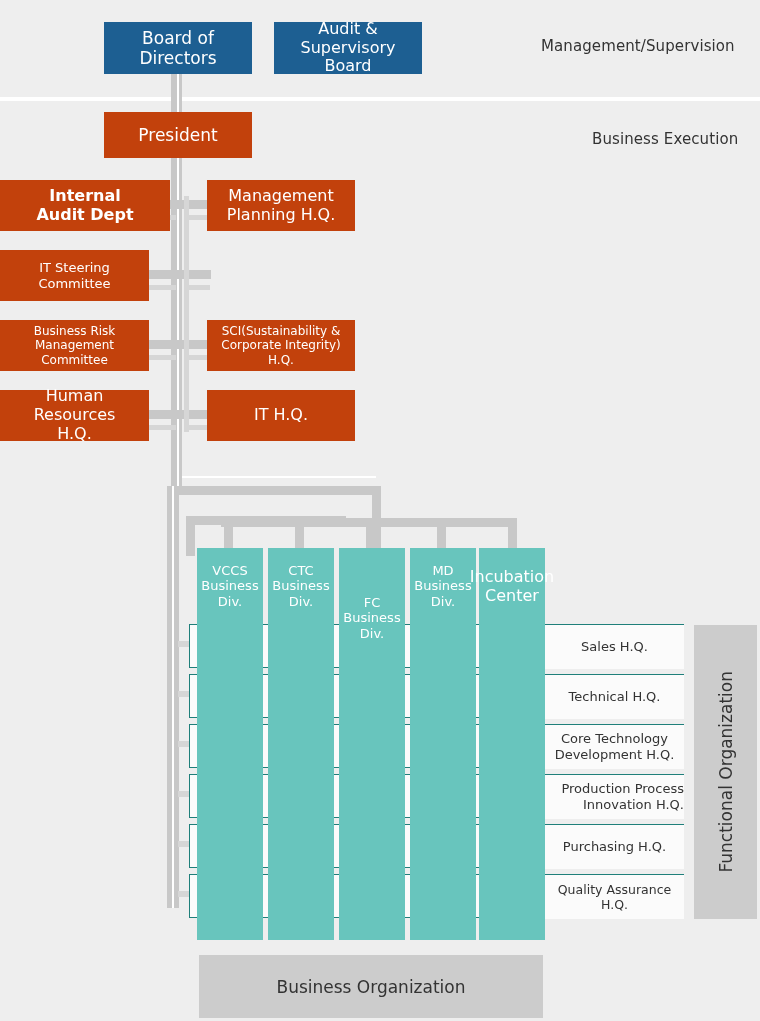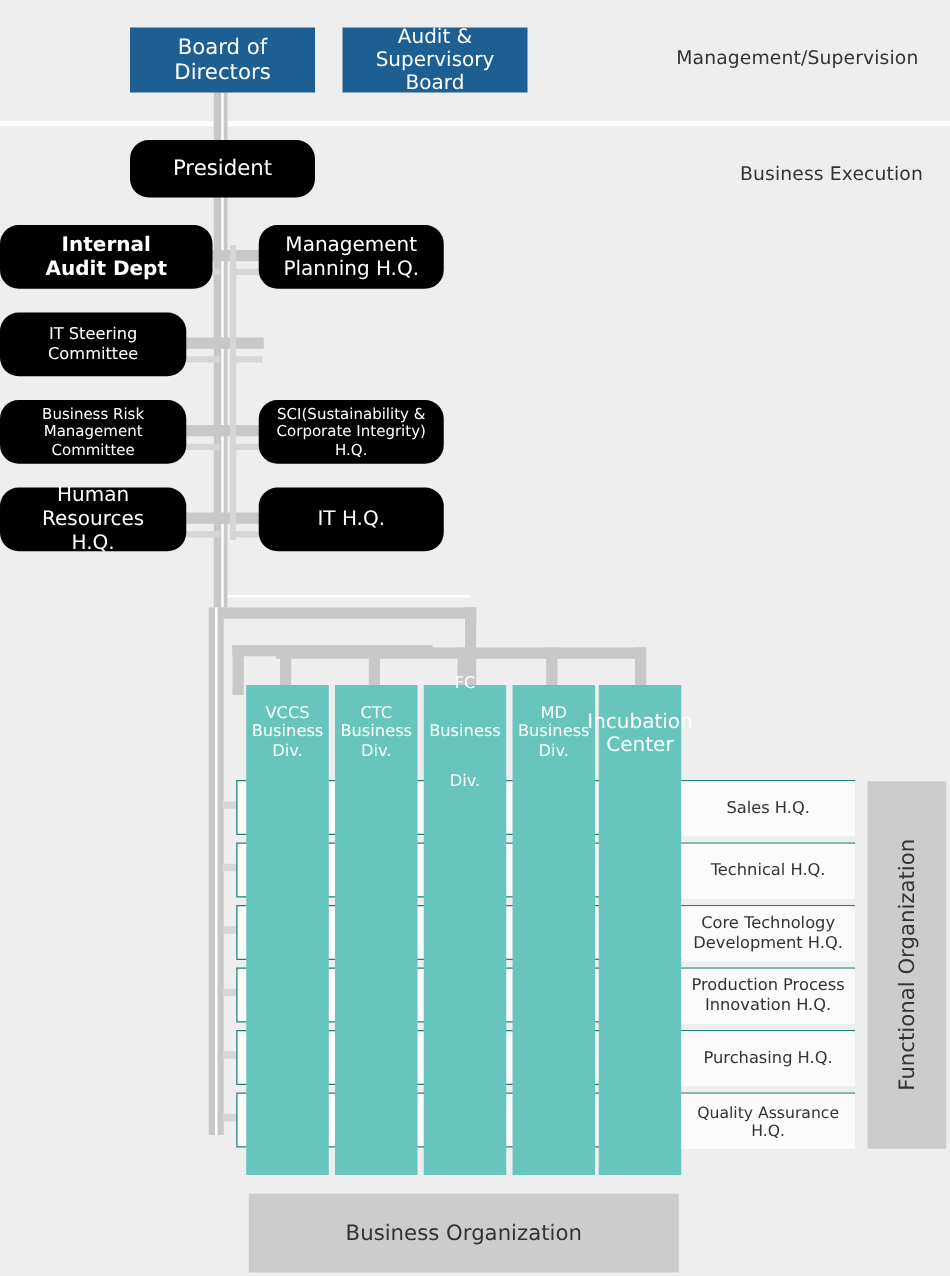--- a/index.html
+++ b/index.html
@@ -38,21 +38,21 @@
   .box{
     position:absolute;
     display:flex;align-items:center;justify-content:center;
     text-align:center;
     color:#ffffff;
     line-height:1.18;
     box-sizing:border-box;
     padding:2px 4px;
   }
   .box.navy{background:#1d5f92;}
-  .box.blue{background:#000000;border-radius:15px;}
+  .box.blue{background:#c2410c;}
 
   .fs17{font-size:17px;}
   .fs16{font-size:16px;}
   .fs13{font-size:13px;}
   .fs12{font-size:12px;}
 
   
   .hq-band{
     position:absolute;
     left:189px;width:495px;height:44px;
@@ -185,21 +185,21 @@
   <div class="col-head" style="left:197px;top:555px;height:62px;flex-direction:column;">
     <span>VCCS</span>
     <span>Business</span>
     <span>Div.</span>
   </div>
   <div class="col-head" style="left:268px;top:555px;height:62px;flex-direction:column;">
     <span>CTC</span>
     <span>Business</span>
     <span>Div.</span>
   </div>
-  <div class="col-head" style="left:339px;top:555px;height:62px;flex-direction:column;gap:24px;">
+  <div class="col-head" style="left:339px;top:587px;height:62px;flex-direction:column;">
     <span>FC</span>
     <span>Business</span>
     <span>Div.</span>
   </div>
   <div class="col-head" style="left:410px;top:555px;height:62px;flex-direction:column;">
     <span>MD</span>
     <span>Business</span>
     <span>Div.</span>
   </div>
   <div class="col-head" style="left:477px;top:562px;height:48px;flex-direction:column;width:70px;font-size:16px;">
@@ -212,21 +212,21 @@
     <span></span>
   </div>
   <div class="hq-label" style="top:675px;flex-direction:column;">
     <span>Technical H.Q.</span>
     <span></span>
   </div>
   <div class="hq-label" style="top:725px;flex-direction:column;">
     <span>Core Technology</span>
     <span>Development H.Q.</span>
   </div>
-  <div class="hq-label" style="top:775px;flex-direction:column;">
+  <div class="hq-label" style="top:775px;flex-direction:column;align-items:flex-end;">
     <span>Production Process</span>
     <span>Innovation H.Q.</span>
   </div>
   <div class="hq-label" style="top:825px;flex-direction:column;">
     <span>Purchasing H.Q.</span>
     <span></span>
   </div>
   <div class="hq-label" style="top:875px;flex-direction:column;font-size:12.5px;">
     <span>Quality Assurance H.Q.</span>
     <span></span>

